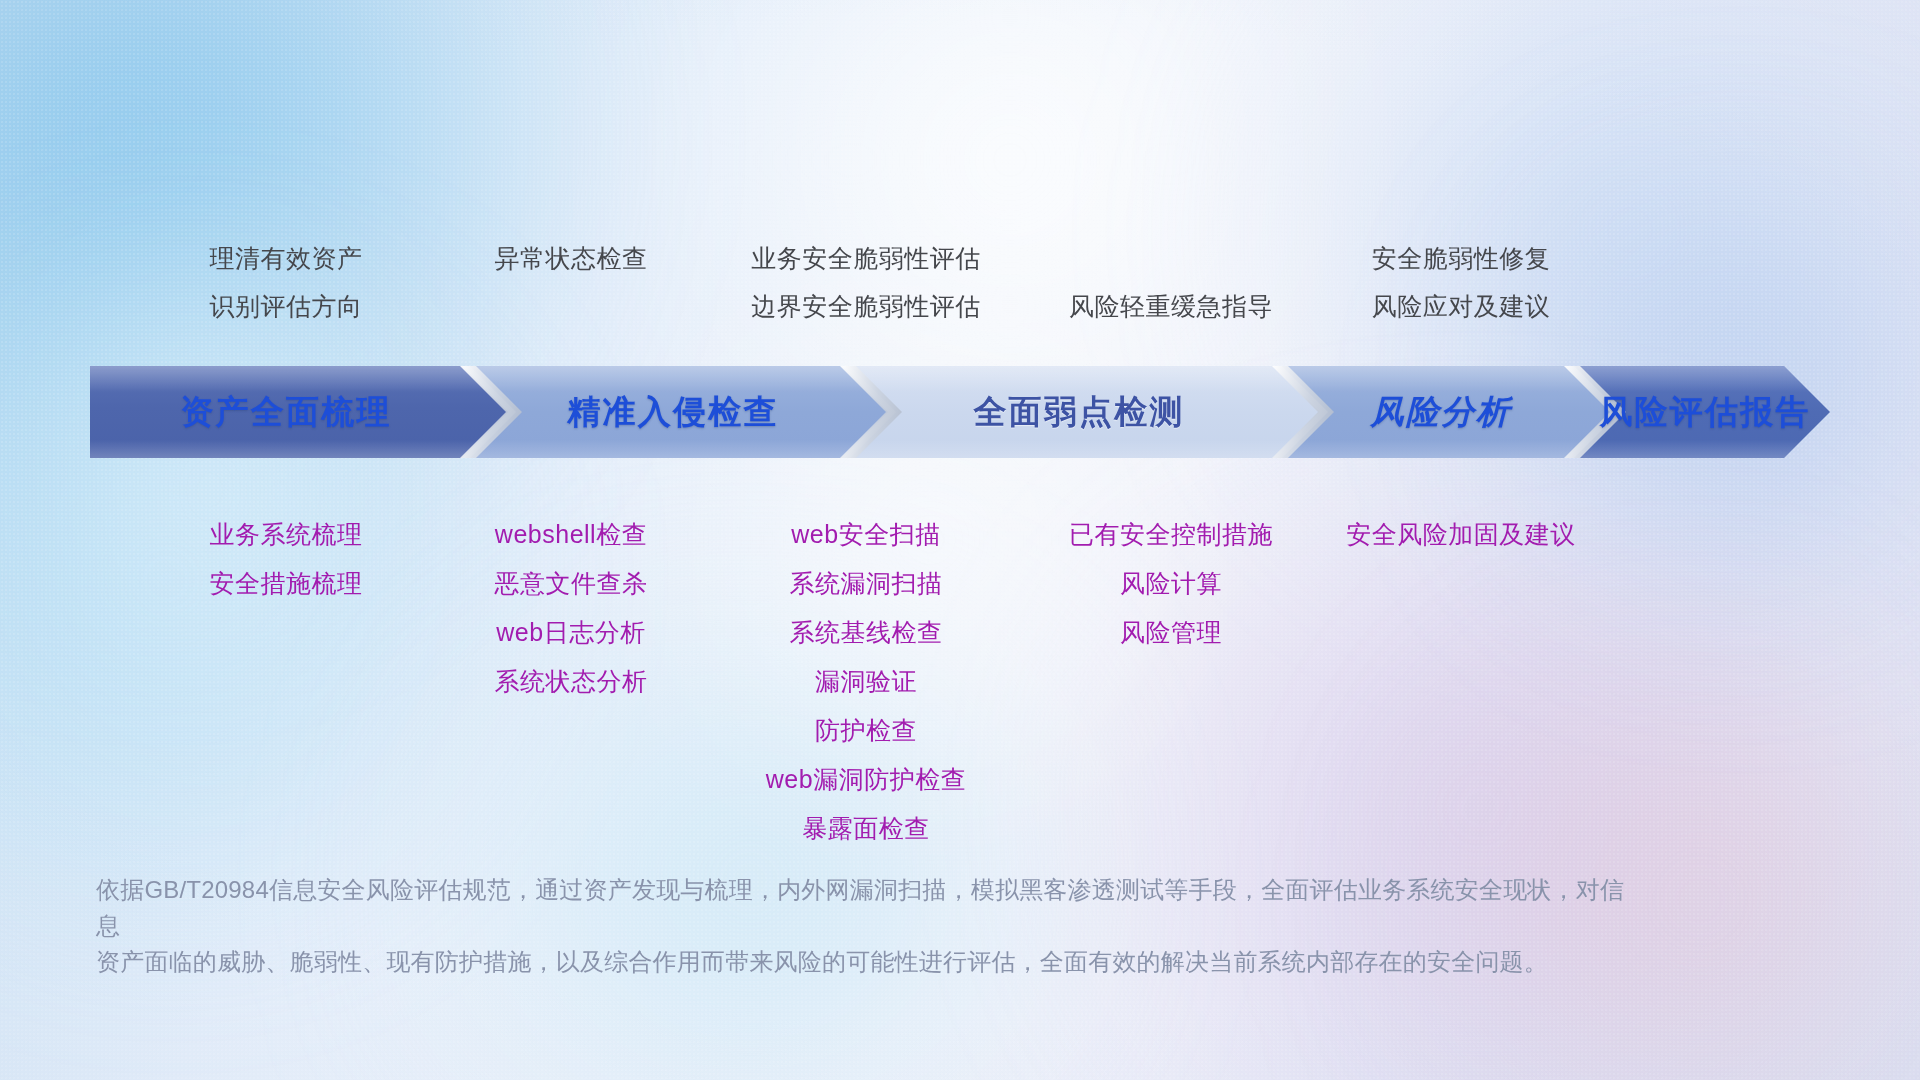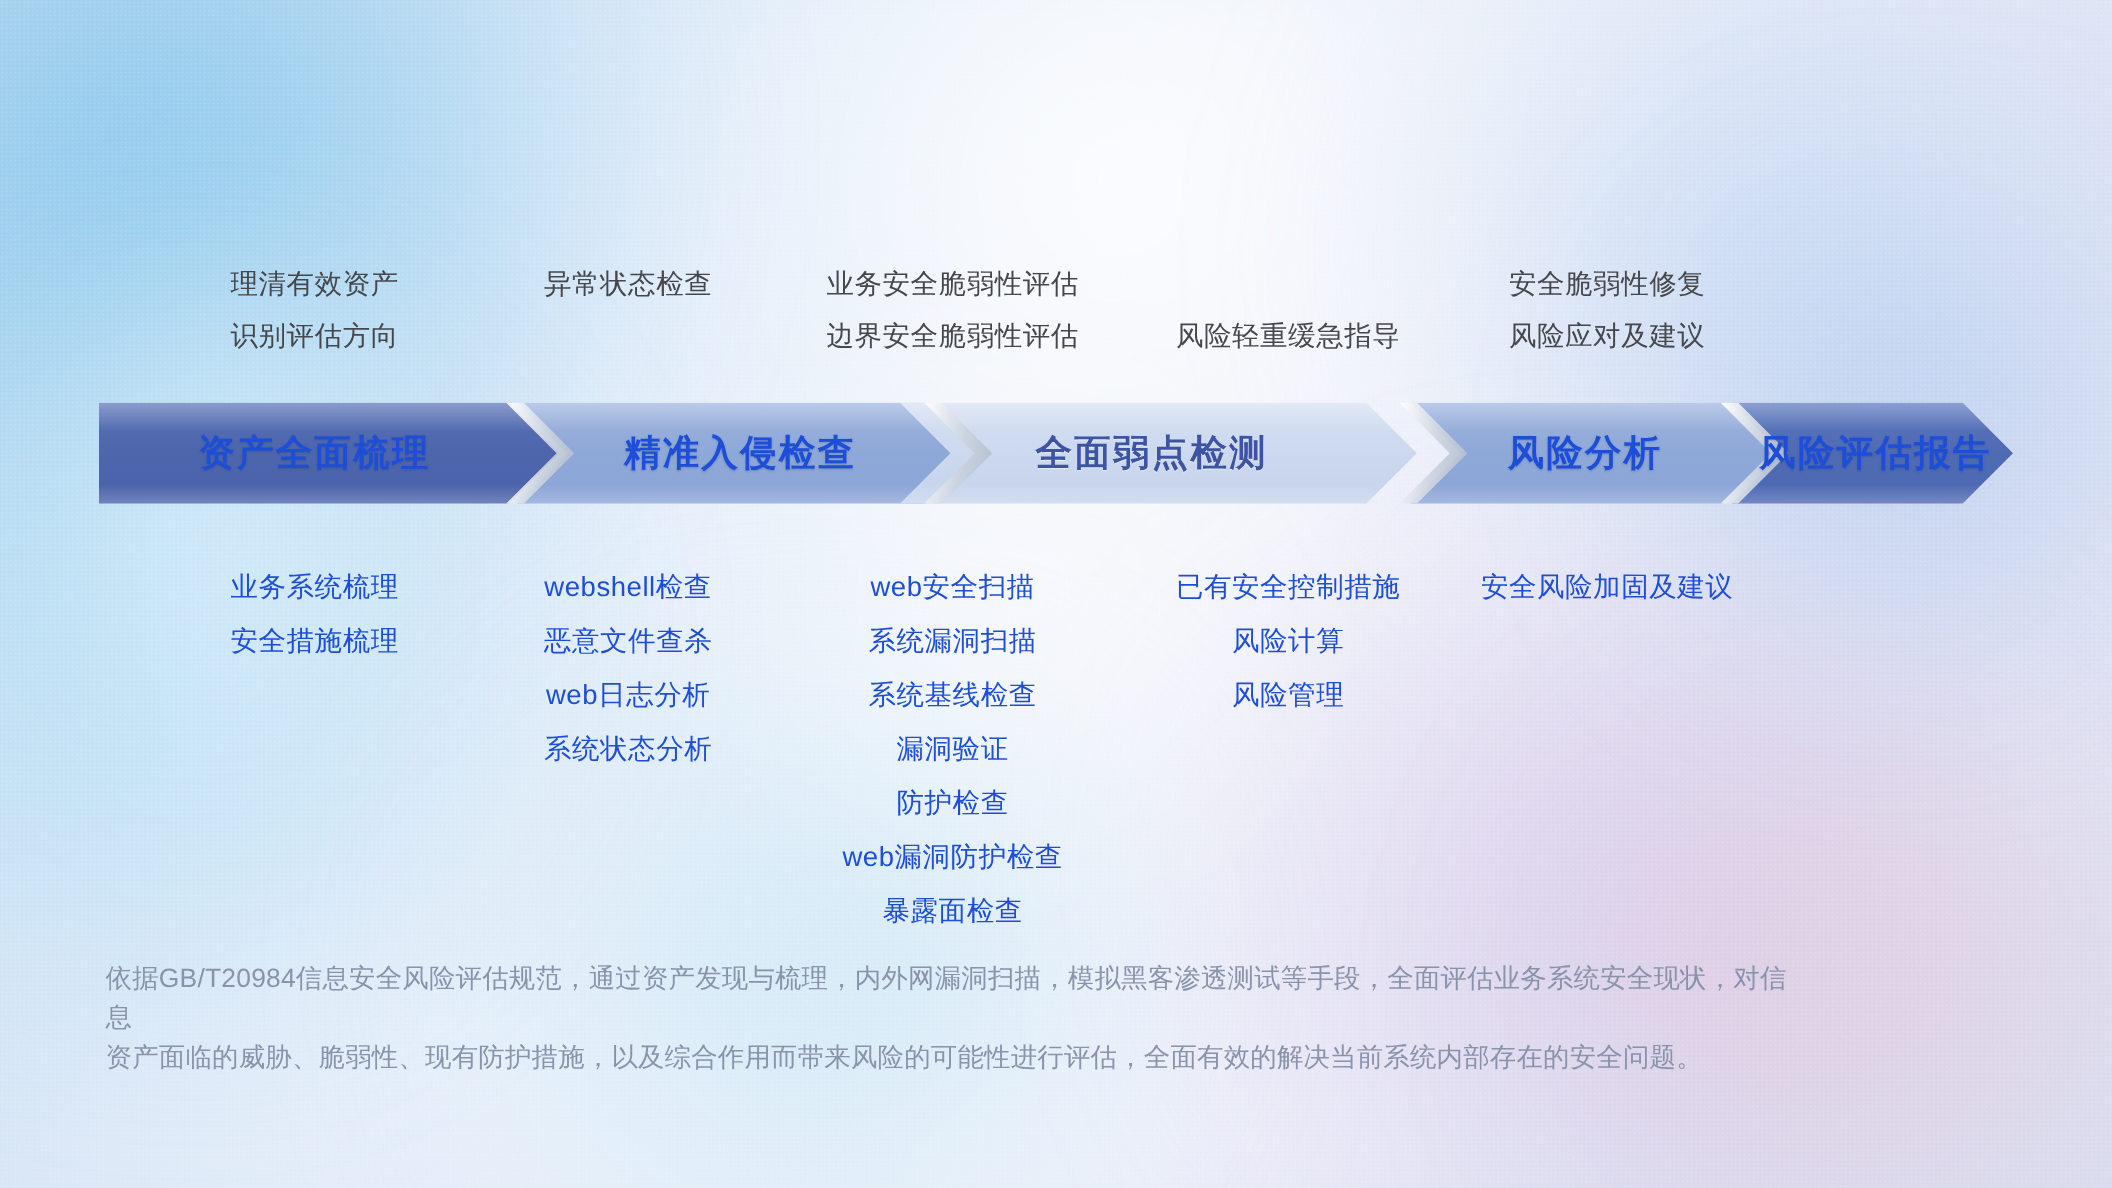--- a/index.html
+++ b/index.html
@@ -77,21 +77,21 @@
     font-size:25px;
     line-height:48px;
     letter-spacing:.5px;
     white-space:nowrap;
   }
   .top-list .li{ display:block; }
 
   .bot-list{
     position:absolute; width:100%;
     text-align:center;
-    color:#1d4ed8;
+    color:#a21caf;
     font-size:25px;
     line-height:49px;
     letter-spacing:.5px;
     white-space:nowrap;
   }
   .bot-list .li{ display:block; }
 
   
   #band{
     position:absolute;
@@ -233,34 +233,34 @@
       </div>
       <div class="edge" style="left: 370px; width: 62px; clip-path: polygon(0px 0px, calc(100% - 46px) 0px, 100% 50%, calc(100% - 46px) 100%, 0px 100%, 46px 50%);"></div>
       <div class="chev" style="left: 380px; width: 418px;">
         <div class="plate" style="background: linear-gradient(rgb(157, 180, 222) 0%, rgb(142, 168, 216) 50%, rgb(139, 165, 215) 100%); clip-path: polygon(0px 0px, calc(100% - 46px) 0px, 100% 50%, calc(100% - 46px) 100%, 0px 100%, 46px 50%);">
           <div class="sheen"></div>
           <div class="sheen-b"></div>
         </div>
         <span class="lbl light" style="margin-right: 12px;">精准入侵检查</span>
       </div>
       <div class="edge" style="left: 750px; width: 62px; clip-path: polygon(0px 0px, calc(100% - 46px) 0px, 100% 50%, calc(100% - 46px) 100%, 0px 100%, 46px 50%);"></div>
-      <div class="chev" style="left: 728px; width: 470px;">
+      <div class="chev" style="left: 760px; width: 470px;">
         <div class="plate" style="background: linear-gradient(rgb(214, 224, 242) 0%, rgb(203, 216, 238) 50%, rgb(198, 212, 236) 100%); clip-path: polygon(0px 0px, calc(100% - 46px) 0px, 100% 50%, calc(100% - 46px) 100%, 0px 100%, 46px 50%);">
           <div class="sheen"></div>
           <div class="sheen-b"></div>
         </div>
         <span class="lbl dark" style="margin-right: 12px;">全面弱点检测</span>
       </div>
       <div class="edge" style="left: 1182px; width: 62px; clip-path: polygon(0px 0px, calc(100% - 46px) 0px, 100% 50%, calc(100% - 46px) 100%, 0px 100%, 46px 50%);"></div>
       <div class="chev" style="left: 1192px; width: 330px;">
         <div class="plate" style="background: linear-gradient(rgb(157, 180, 222) 0%, rgb(142, 168, 216) 50%, rgb(139, 165, 215) 100%); clip-path: polygon(0px 0px, calc(100% - 46px) 0px, 100% 50%, calc(100% - 46px) 100%, 0px 100%, 46px 50%);">
           <div class="sheen"></div>
           <div class="sheen-b"></div>
         </div>
-        <span class="lbl light" style="margin-right: 12px;">风险分析</span>
+        <span class="lbl light" style="margin-right: 12px; font-style: italic;">风险分析</span>
       </div>
       <div class="edge" style="left: 1474px; width: 62px; clip-path: polygon(0px 0px, calc(100% - 46px) 0px, 100% 50%, calc(100% - 46px) 100%, 0px 100%, 46px 50%);"></div>
       <div class="chev" style="left: 1484px; width: 256px;">
         <div class="plate" style="background: linear-gradient(rgb(91, 118, 189) 0%, rgb(79, 107, 180) 50%, rgb(76, 104, 178) 100%); clip-path: polygon(0px 0px, calc(100% - 46px) 0px, 100% 50%, calc(100% - 46px) 100%, 0px 100%, 46px 50%);">
           <div class="sheen"></div>
           <div class="sheen-b"></div>
         </div>
         <span class="lbl light" style="margin-right: -6px;">风险评估报告</span>
       </div>
     </div>

